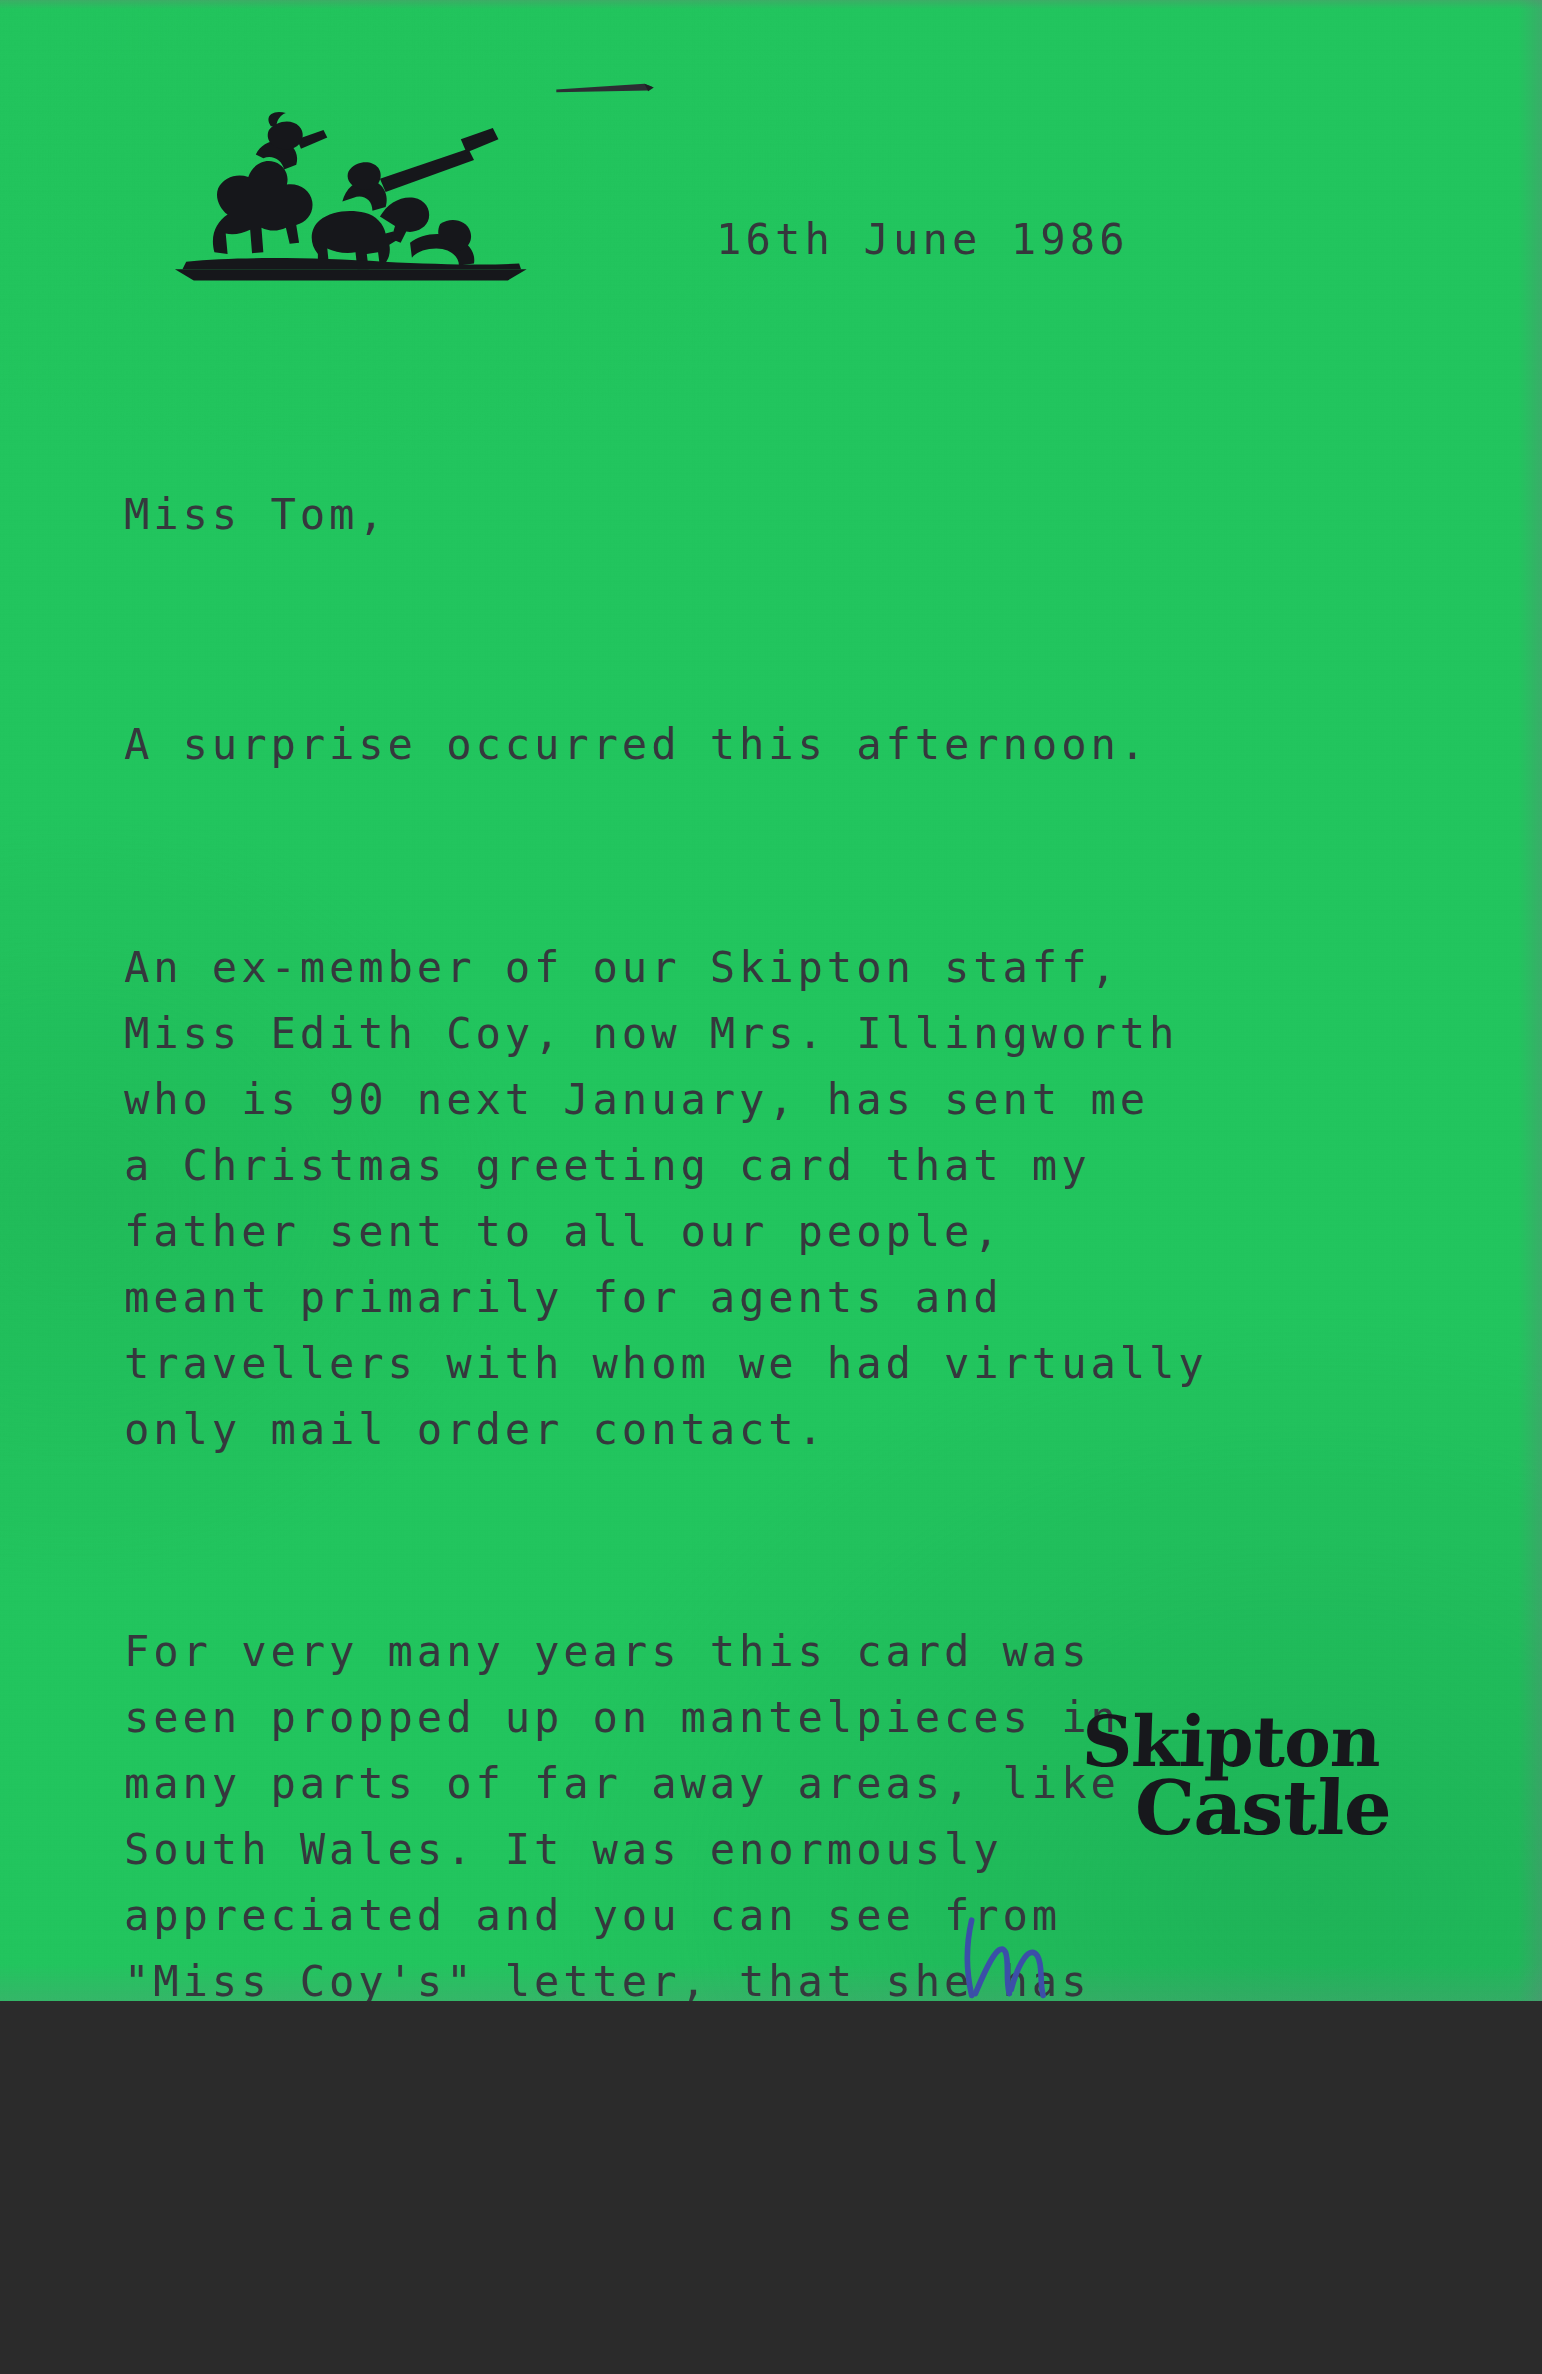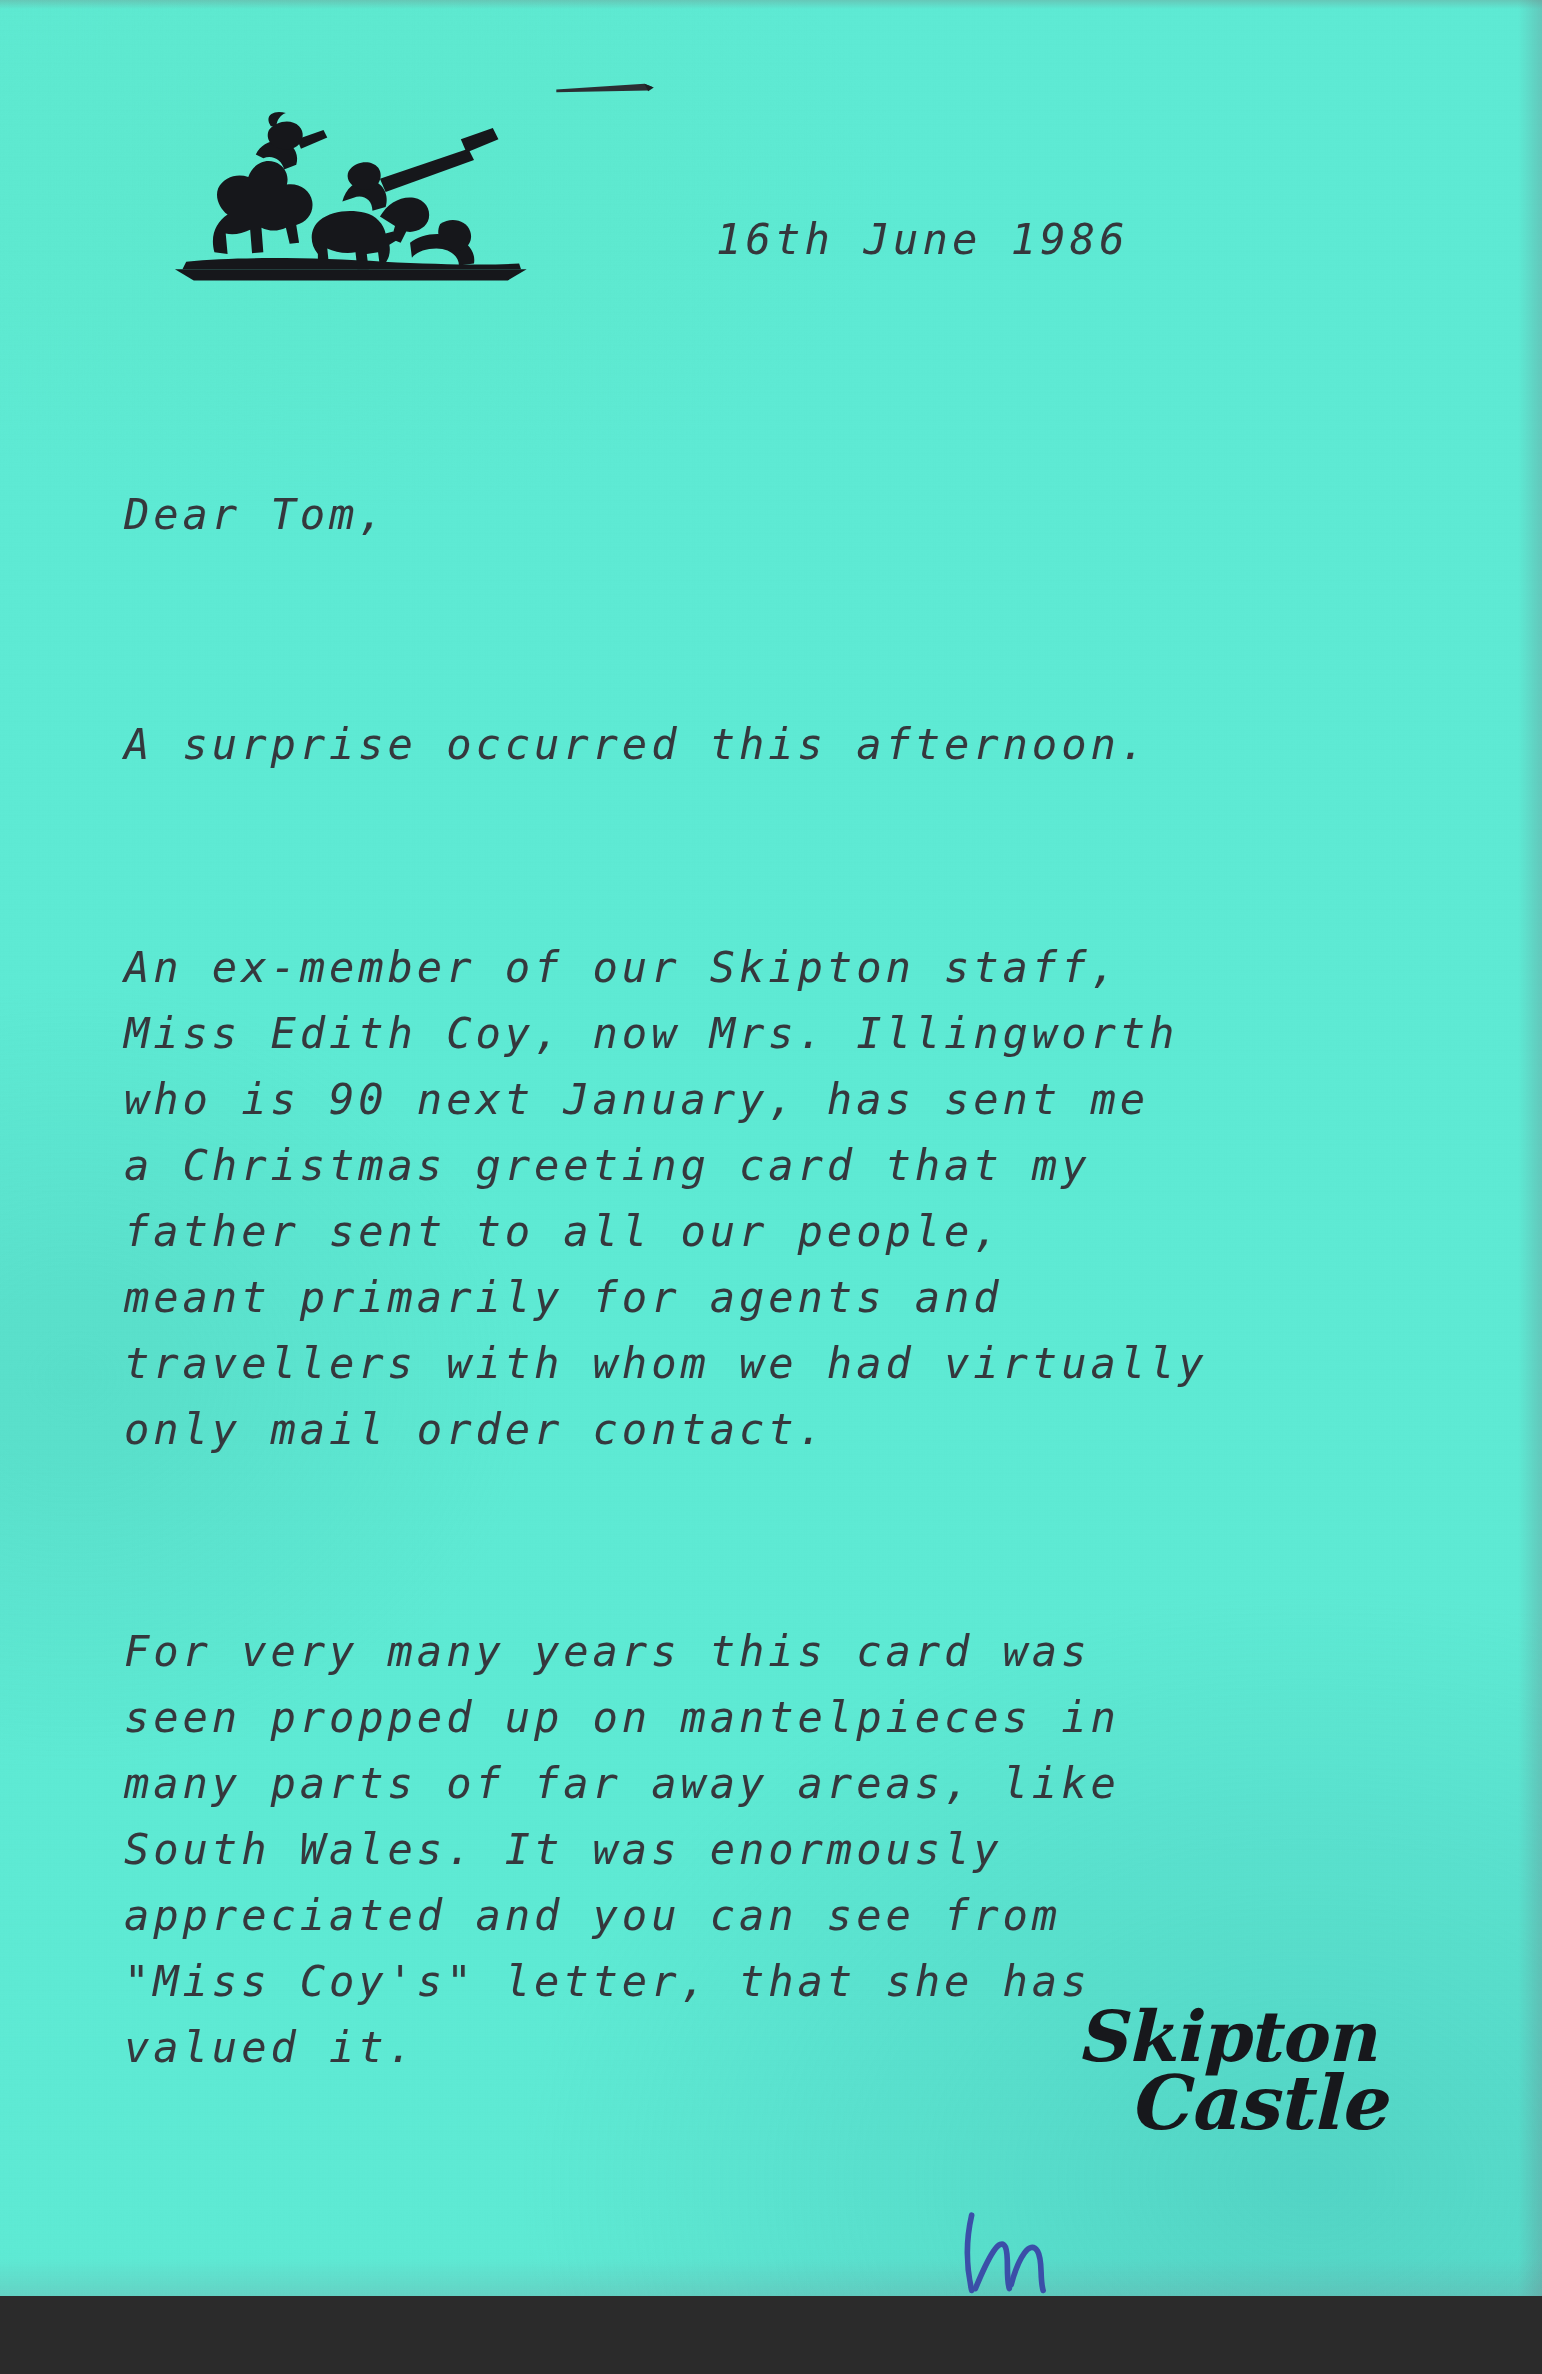--- a/index.html
+++ b/index.html
@@ -3,25 +3,24 @@
 <meta charset="utf-8">
 <style>
   html, body {
     margin: 0;
     padding: 0;
     background: #2b2b2b;
   }
   #page {
     position: relative;
     width: 1542px;
-    height: 2296px;
+    height: 2001px;
     overflow: hidden;
-    background: #5eead4;
+    background: #22c55e;
     font-family: "DejaVu Sans Mono", monospace;
-    font-style: italic;
   }
 
   
   .paper-base {
     position: absolute;
     inset: 0;
     background: linear-gradient(180deg,
         #f3f1ec 0px,
         #f1efe9 301px,
         #eceae5 490px,
@@ -212,21 +211,21 @@
                  C302 146 294 132 300 120 Z"></path>
 
         <path d="M30 160 C90 154 170 156 240 160 C300 163 350 164 384 162 L386 168 L26 168 Z"></path>
       </g>
     </svg>
   </div>
 
   <div class="date">16th June 1986</div>
 
   <div class="body-text">
-    <p class="para salutation">Dear Tom,</p>
+    <p class="para salutation">Miss Tom,</p>
     <p class="para">A surprise occurred this afternoon.</p>
     <p class="para">An ex-member of our Skipton staff,
 Miss Edith Coy, now Mrs. Illingworth
 who is 90 next January, has sent me
 a Christmas greeting card that my
 father sent to all our people,
 meant primarily for agents and
 travellers with whom we had virtually
 only mail order contact.</p>
     <p class="para">For very many years this card was

